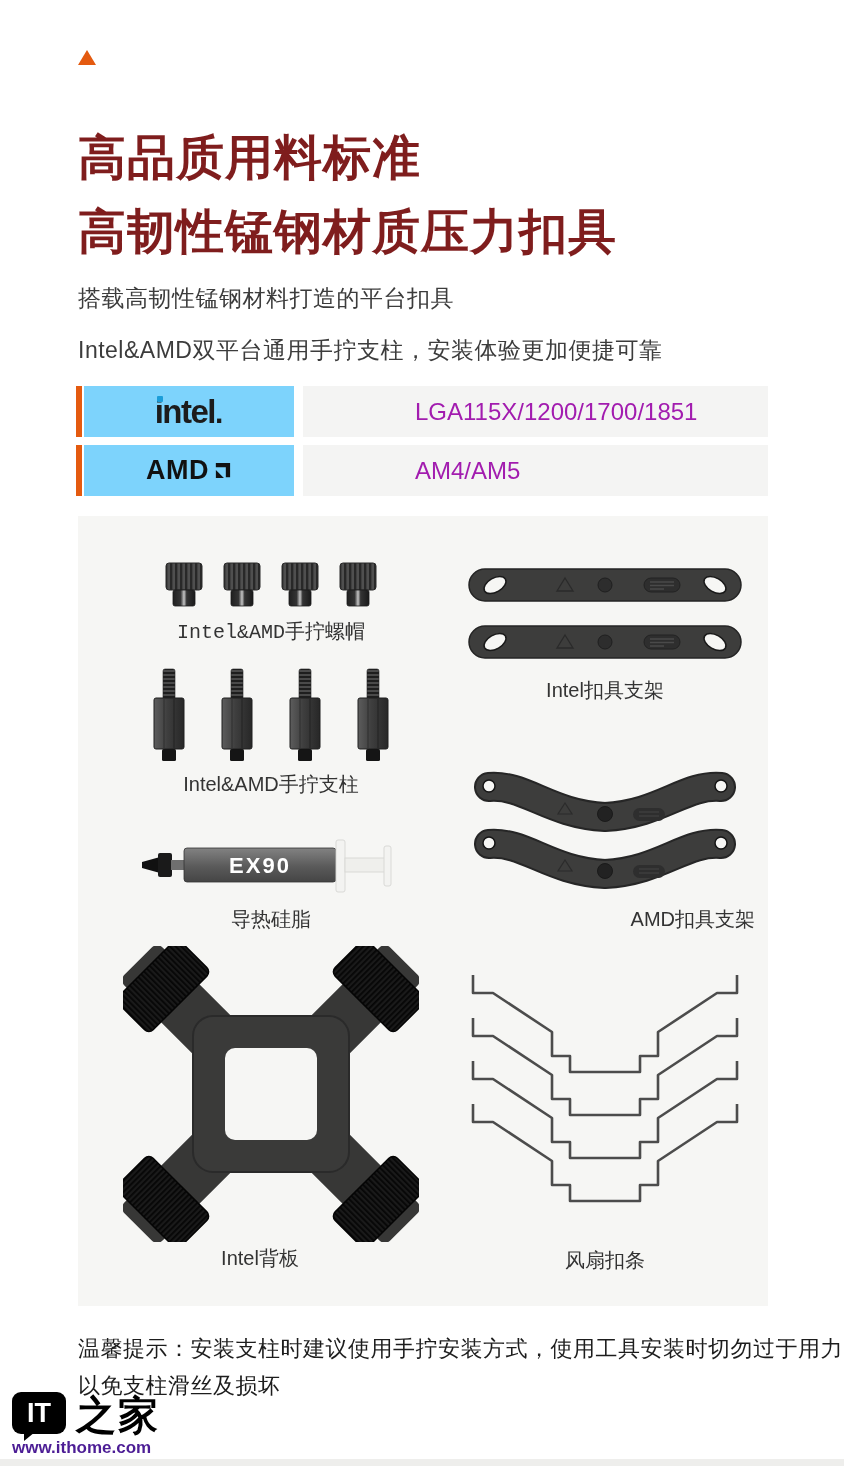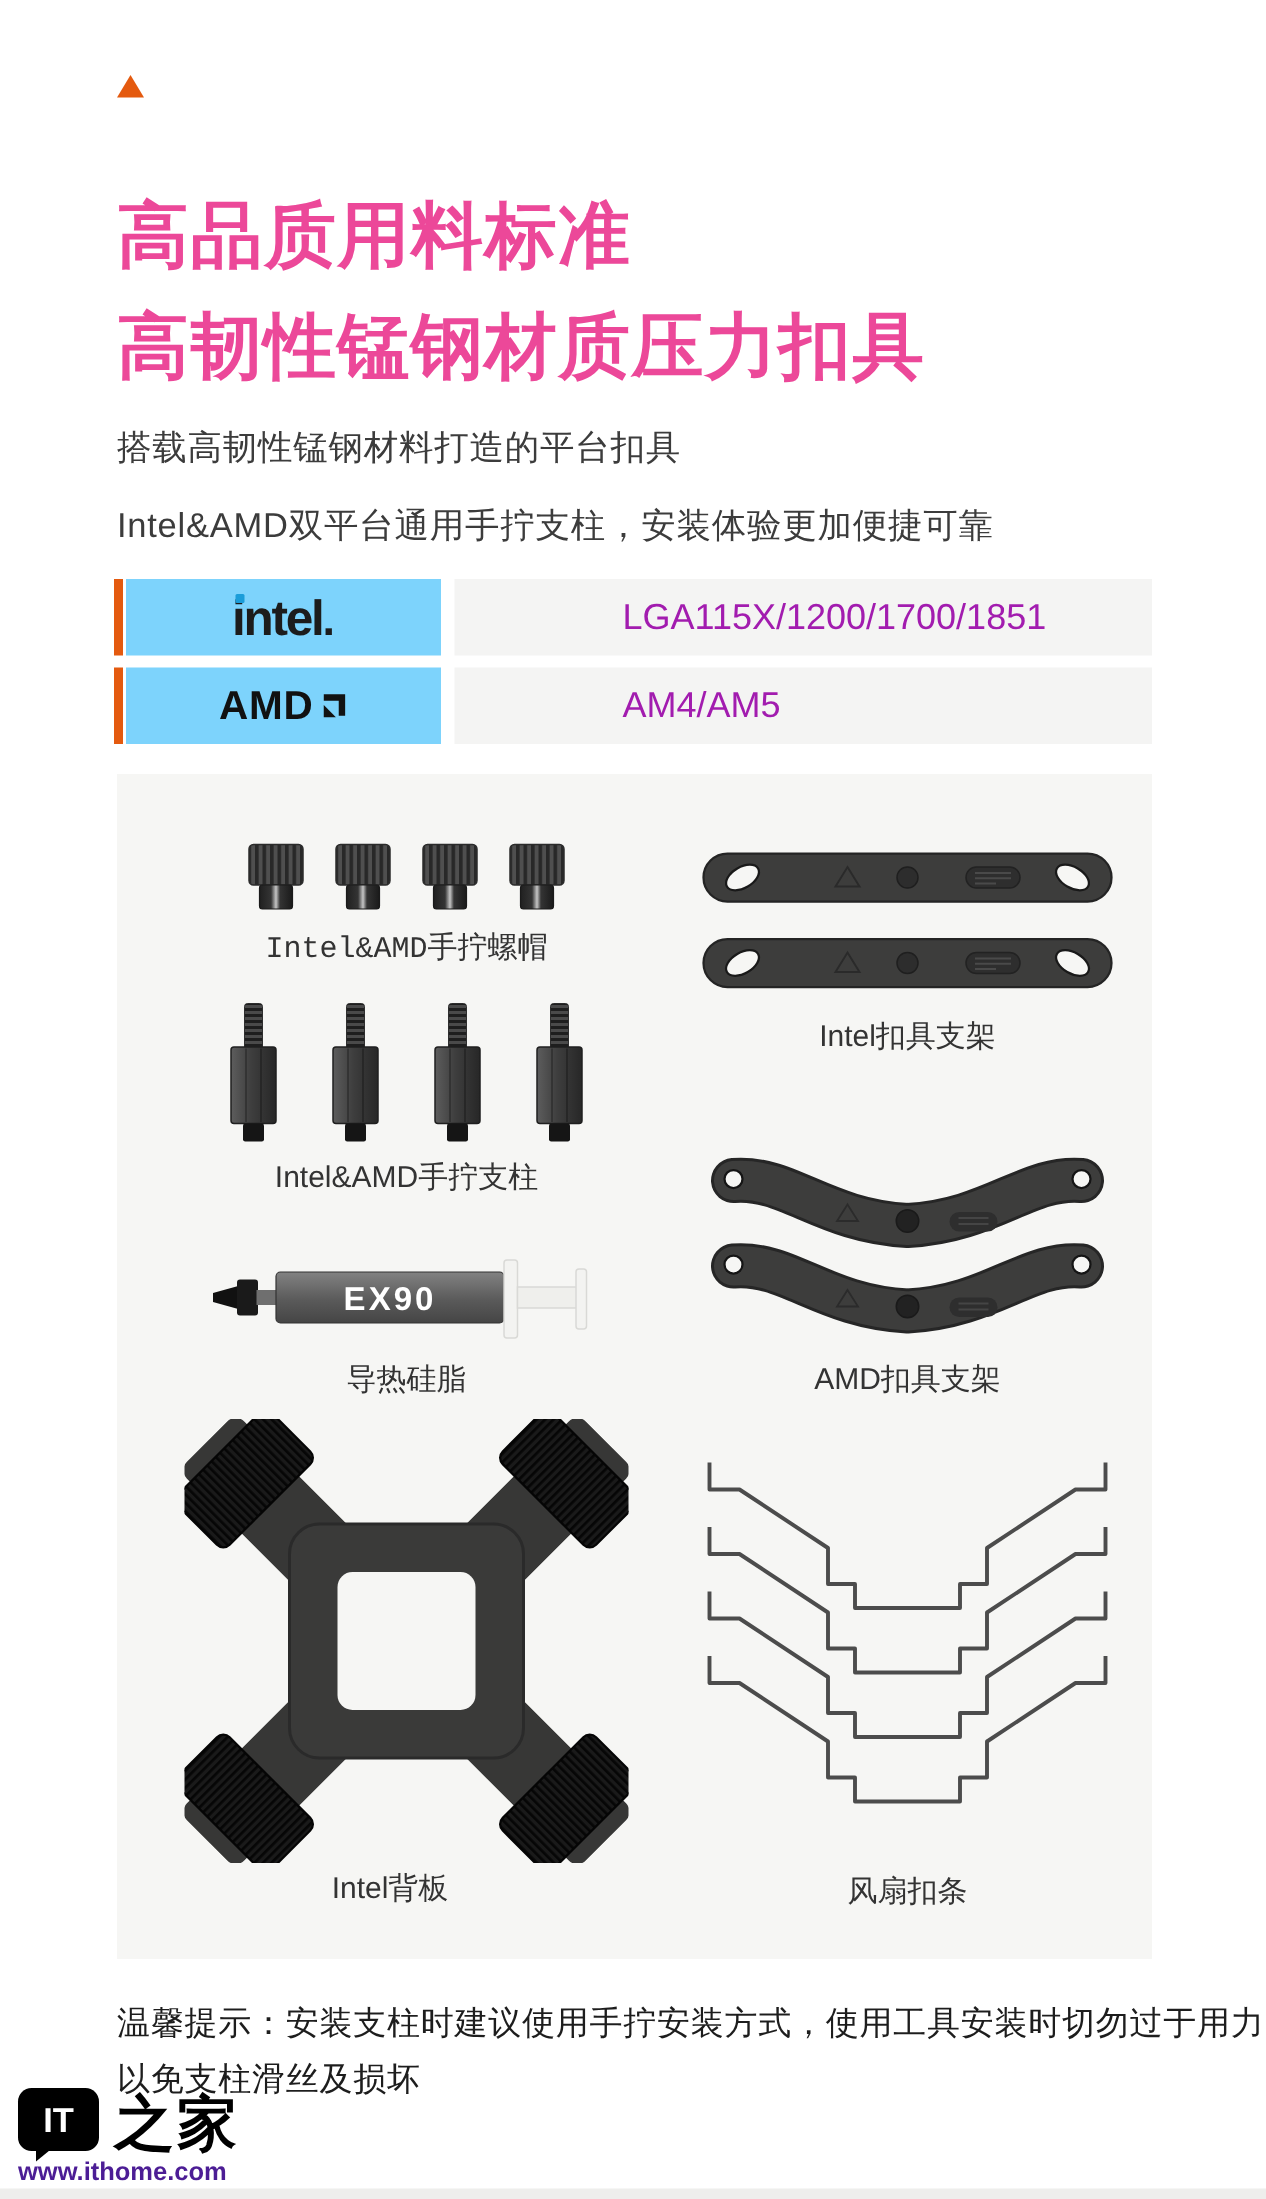--- a/index.html
+++ b/index.html
@@ -10,21 +10,21 @@
     -webkit-font-smoothing:antialiased;
   }
   
   .marker{
     position:absolute; left:78px; top:50px; width:0; height:0;
     border-left:9px solid transparent; border-right:9px solid transparent;
     border-bottom:15px solid #e45a0f;
   }
   
   .title{position:absolute; left:78px; margin:0; font-size:48px; font-weight:700;
-         color:#ec4899; letter-spacing:1px; line-height:1.1; white-space:nowrap;text-align:center;}
+         color:#7f1d1d; letter-spacing:1px; line-height:1.1; white-space:nowrap;text-align:center;}
   .t1{top:132px;}
   .t2{top:206px;}
   .sub{position:absolute; left:78px; margin:0; font-size:23px; font-weight:500;
        color:#3c3c3c; letter-spacing:0.5px; white-space:nowrap;}
   .s1{top:283px;}
   .s2{top:335px;}
   
   .compat-row{position:absolute; left:76px; width:692px; height:51px;}
   .row-intel{top:386px;} .row-amd{top:445px;}
   .accent-bar{position:absolute; left:0; top:0; width:6px; height:51px; background:#e45a0f;}
@@ -41,30 +41,30 @@
   .amd-logo{display:flex; align-items:center; gap:4px;}
   .amd-word{font-size:27px; font-weight:900; letter-spacing:0.5px; color:#111; line-height:1;}
   
   .panel{position:absolute; left:78px; top:516px; width:690px; height:790px; background:#f6f6f4;}
   .part{position:absolute;}
   .part-label{position:absolute; width:300px; text-align:center; font-size:20px;
               font-weight:500; color:#333; white-space:nowrap;}
   .lbl-nuts{left:43px; top:102px;font-family:Liberation Mono, monospace;}
   .lbl-intelbr{left:377px; top:161px;}
   .lbl-standoffs{left:43px; top:255px;}
-  .lbl-amdbr{left:377px; top:390px;}
+  .lbl-amdbr{left:377px; top:390px;text-align:right;}
   .lbl-paste{left:43px; top:390px;}
   .lbl-backplate{left:32px; top:729px;}
   .lbl-fanclips{left:377px; top:731px;}
   
   .notice{position:absolute; left:78px; margin:0; font-size:22px; font-weight:500;
           color:#1d1d1d; letter-spacing:0.5px; white-space:nowrap;}
   .n1{top:1334px;} .n2{top:1371px;}
   .itlogo-box{position:absolute; left:12px; top:1392px; width:54px; height:42px;
-              background:#000; border-radius:9px; color:#fff; font-weight:900; font-size:23px;
+              background:#000; border-radius:9px; color:#fff; font-weight:900; font-size:27px;
               display:flex; align-items:center; justify-content:center; letter-spacing:0;}
   .itlogo-tail{position:absolute; left:24px; top:1432px; width:0; height:0;
                border-top:9px solid #000; border-right:11px solid transparent;}
   .itlogo-suffix{position:absolute; left:76px; top:1388px; margin:0; font-size:40px;
                  font-weight:900; color:#000; font-family:"DejaVu Serif","Liberation Serif",serif;
                  letter-spacing:2px;}
   .site{position:absolute; left:12px; top:1438px; font-size:17px; font-weight:700; color:#4c1d95;}
   .bottom-strip{position:absolute; left:0; top:1459px; width:844px; height:7px; background:#eeeeec;}
   svg{display:block;}
   .hidden-defs{position:absolute; width:0; height:0;}

